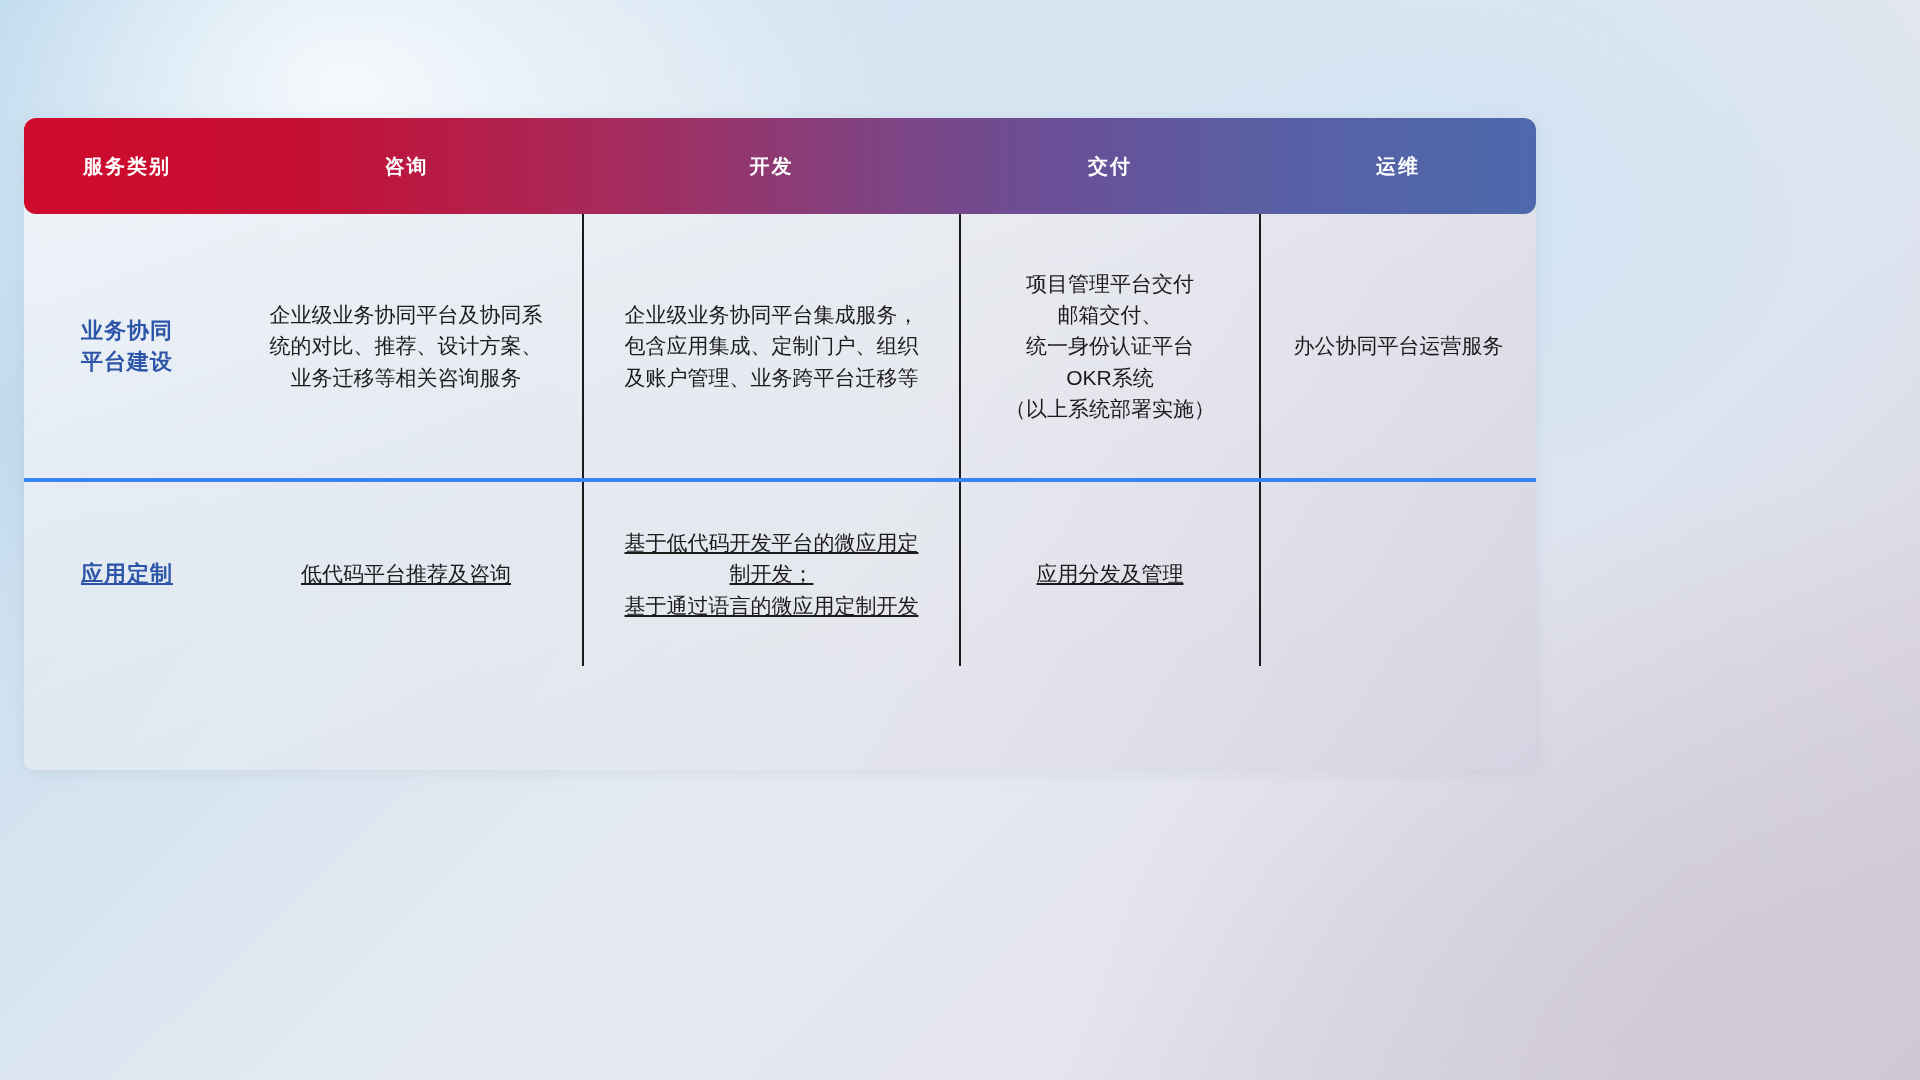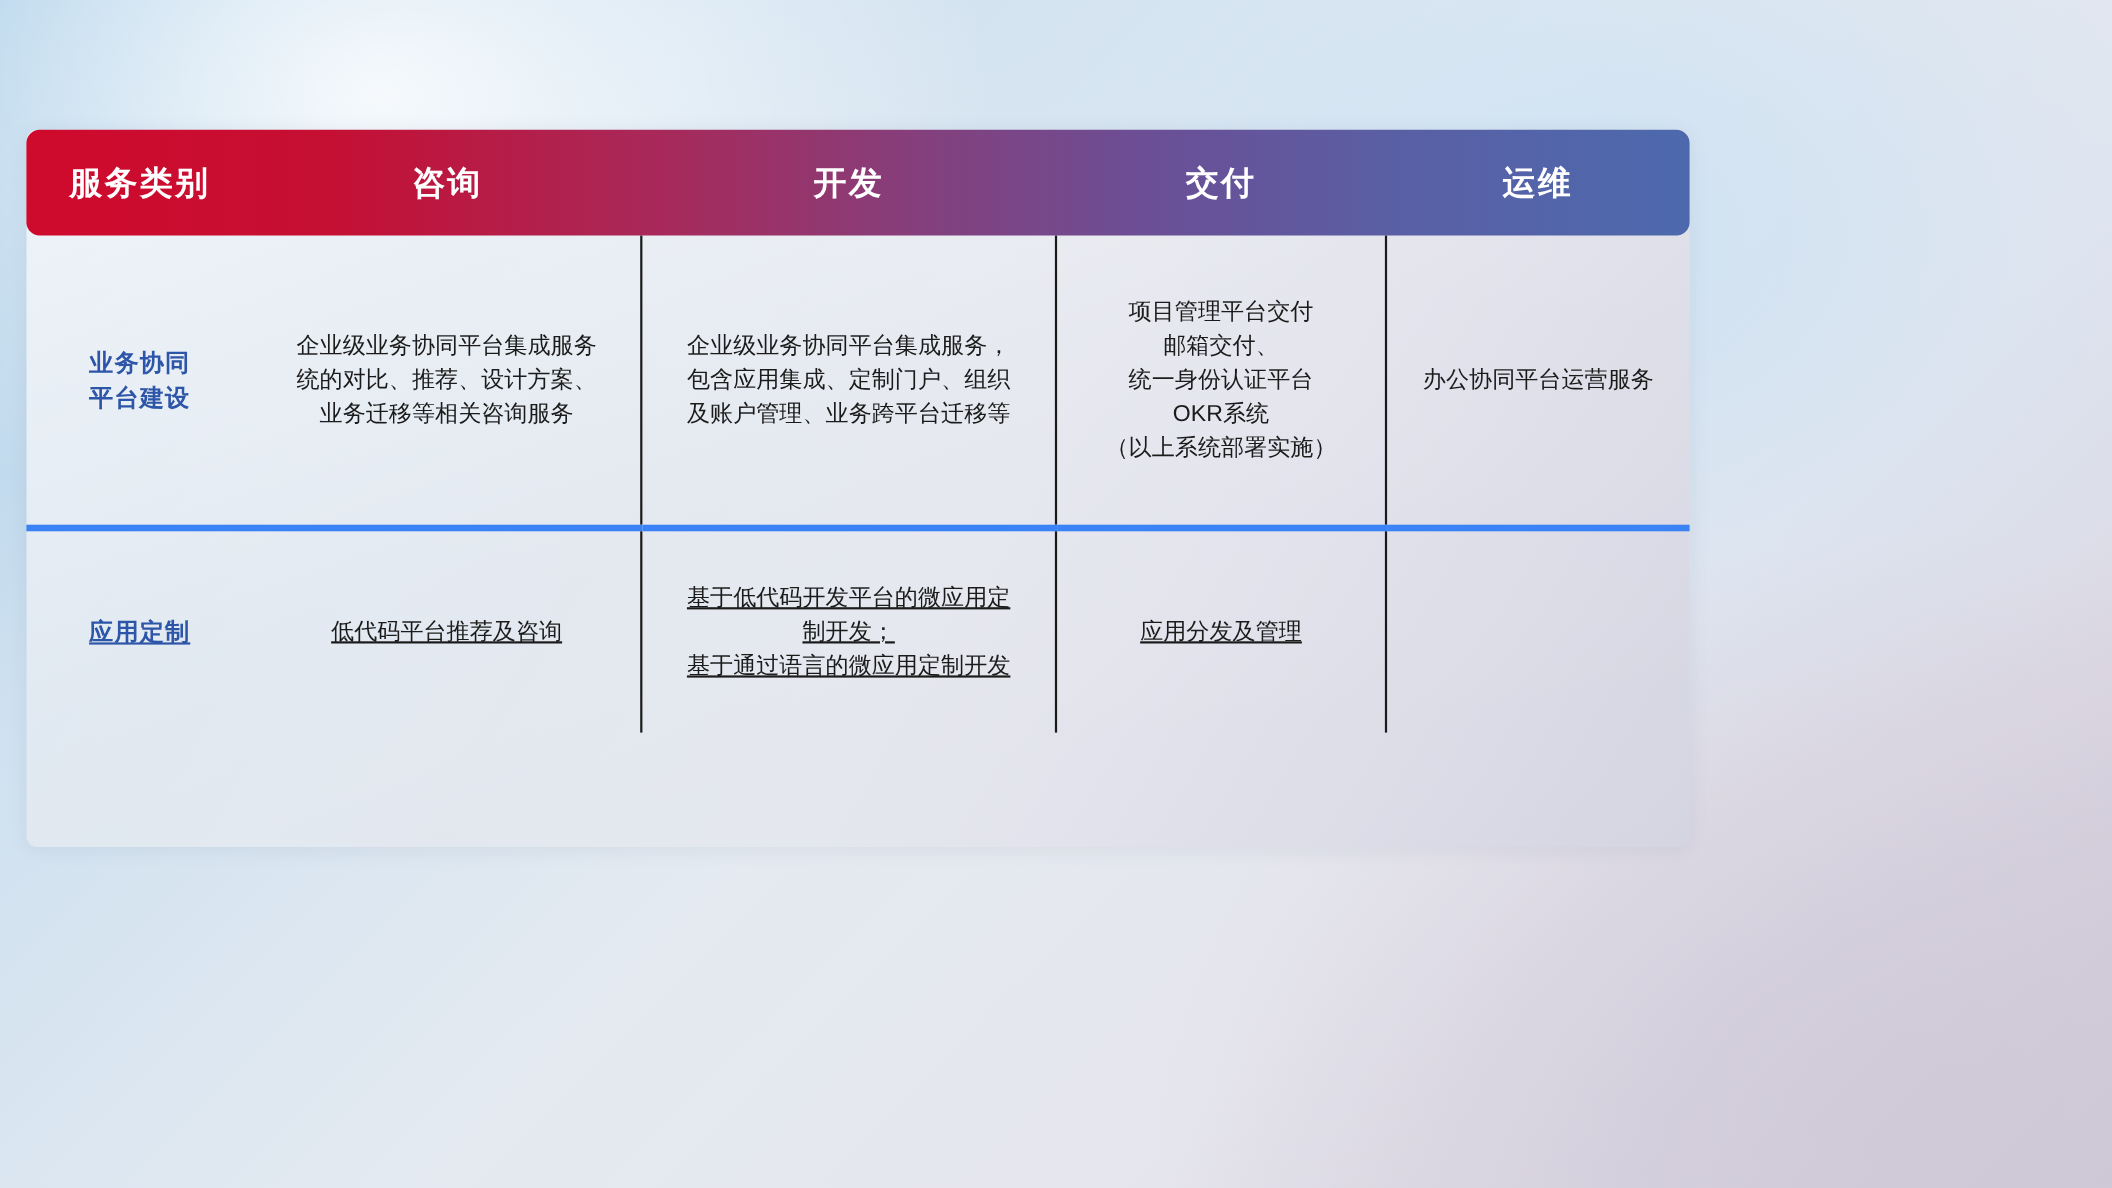--- a/index.html
+++ b/index.html
@@ -54,21 +54,21 @@
   }
 
   
   thead tr {
     height: 96px;
   }
   thead th {
     padding: 0;
     margin: 0;
     color: #ffffff;
-    font-size: 30px;
+    font-size: 20px;
     font-weight: bold;
     letter-spacing: 2px;
     text-align: center;
     vertical-align: middle;
     position: relative;
     background: transparent;
   }
   .head-band {
     position: absolute;
     left: 0;
@@ -89,21 +89,21 @@
   thead th span { position: relative; z-index: 2; }
 
   
   tbody td {
     padding: 18px 14px;
     text-align: center;
     vertical-align: middle;
     color: #1b1b1b;
     font-size: 21px;
     line-height: 1.48;
-    border-bottom: 6px solid #3b82f6;
+    border-bottom: 4px solid #3b82f6;
     border-right: 2px solid #1a1a1a;
     background: transparent;
   }
   tbody tr:last-child td { border-bottom: none; text-decoration: underline; }
   tbody td:last-child { border-right: none; }
   tbody td.rowlabel {
     border-right: none;
     color: #2d55a8;
     font-size: 22px;
     font-weight: bold;
@@ -159,21 +159,21 @@
 
         <tr class="r1">
           <td class="rowlabel">
             <div class="cell-lines">
               <div>业务协同</div>
               <div>平台建设</div>
             </div>
           </td>
           <td>
             <div class="cell-lines">
-              <div>企业级业务协同平台集成服务</div>
+              <div>企业级业务协同平台及协同系</div>
               <div>统的对比、推荐、设计方案、</div>
               <div>业务迁移等相关咨询服务</div>
             </div>
           </td>
           <td>
             <div class="cell-lines">
               <div>企业级业务协同平台集成服务，</div>
               <div>包含应用集成、定制门户、组织</div>
               <div>及账户管理、业务跨平台迁移等</div>
             </div>

